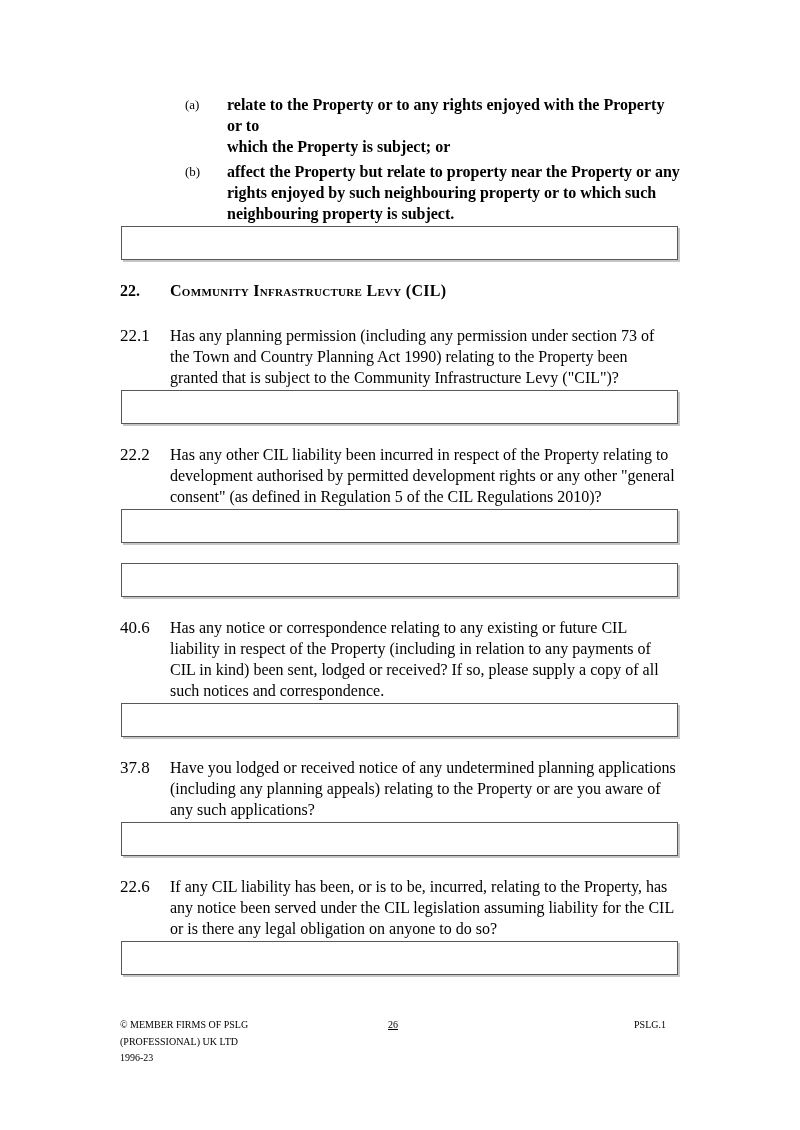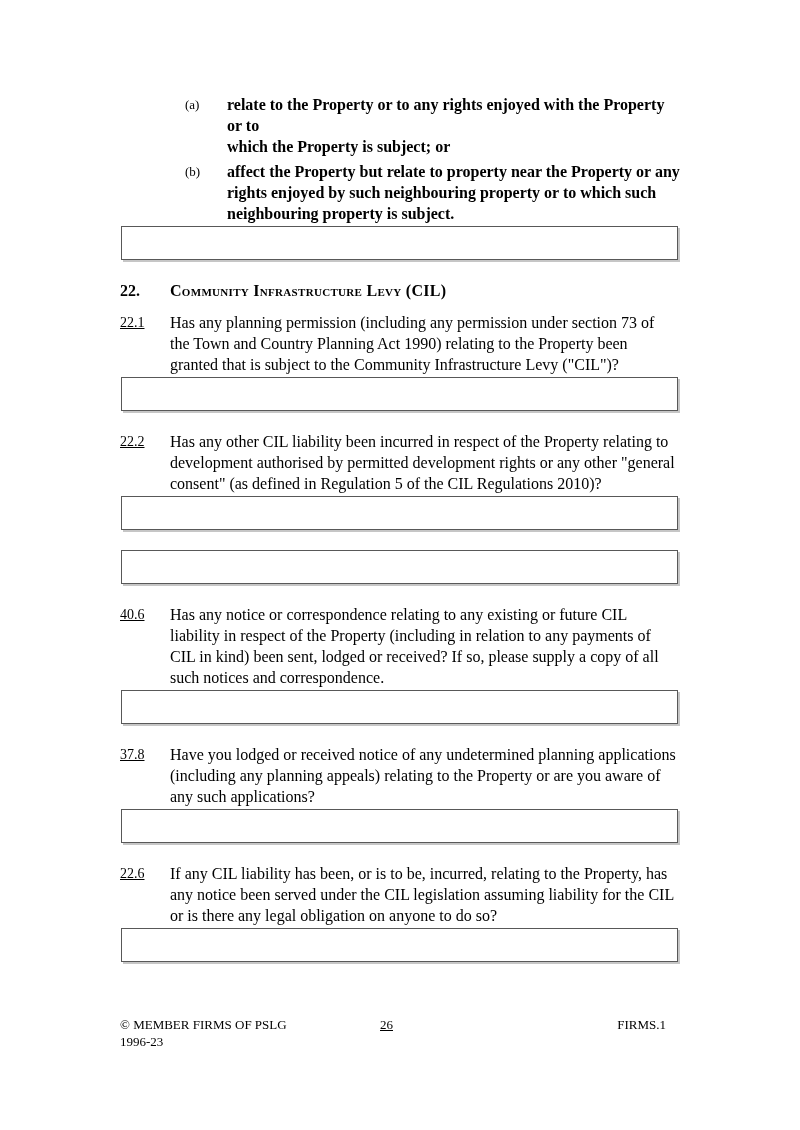--- a/index.html
+++ b/index.html
@@ -37,37 +37,37 @@
     margin-left: 1px;
     margin-bottom: 20px;
     background: #ffffff;
     border: 1px solid #585858;
     box-shadow: 2px 2px 0 #c6c6c6;
   }
   .section-heading {
     display: flex;
     font-weight: bold;
     margin-top: 1px;
-    margin-bottom: 11px;
+    margin-bottom: 24px;
   }
   .q-num { flex: none; width: 50px; }
-  .q-num.small { font-size: 14px; line-height: 21px; text-decoration: underline; }
+  .q-num.small { font-size: 17px; line-height: 21px; }
   .heading-title { font-variant: small-caps; letter-spacing: 0.3px; }
   .question { display: flex; margin-bottom: 2px; }
   .q-text { flex: 1; white-space: pre-line; }
   .footer {
     position: absolute;
     left: 120px;
     top: 1017px;
     width: 560px;
-    font-size: 13px;
+    font-size: 10px;
     line-height: 16.5px;
   }
   .footer-left { width: 230px; }
-  .footer-center { position: absolute; left: 260px; top: 0; text-decoration: underline; }
+  .footer-center { position: absolute; left: 268px; top: 0; text-decoration: underline; }
   .footer-right { position: absolute; right: 14px; top: 0; }
 </style>
 </head>
 <body>
 
 <div class="page">
   <div class="content">
 
     <div class="subitem">
       <div class="subitem-label">(a)</div>
@@ -130,18 +130,19 @@
 any notice been served under the CIL legislation assuming liability for the CIL
 or is there any legal obligation on anyone to do so?</div>
     </div>
     <div class="answer-box"></div>
 
   </div>
 
   <div class="footer">
     <div class="footer-left">
       <div>© MEMBER FIRMS OF PSLG</div>
+      <div>(PROFESSIONAL) UK LTD</div>
       <div>1996-23</div>
     </div>
     <div class="footer-center">26</div>
-    <div class="footer-right">FIRMS.1</div>
+    <div class="footer-right">PSLG.1</div>
   </div>
 </div>
 
 </body></html>

